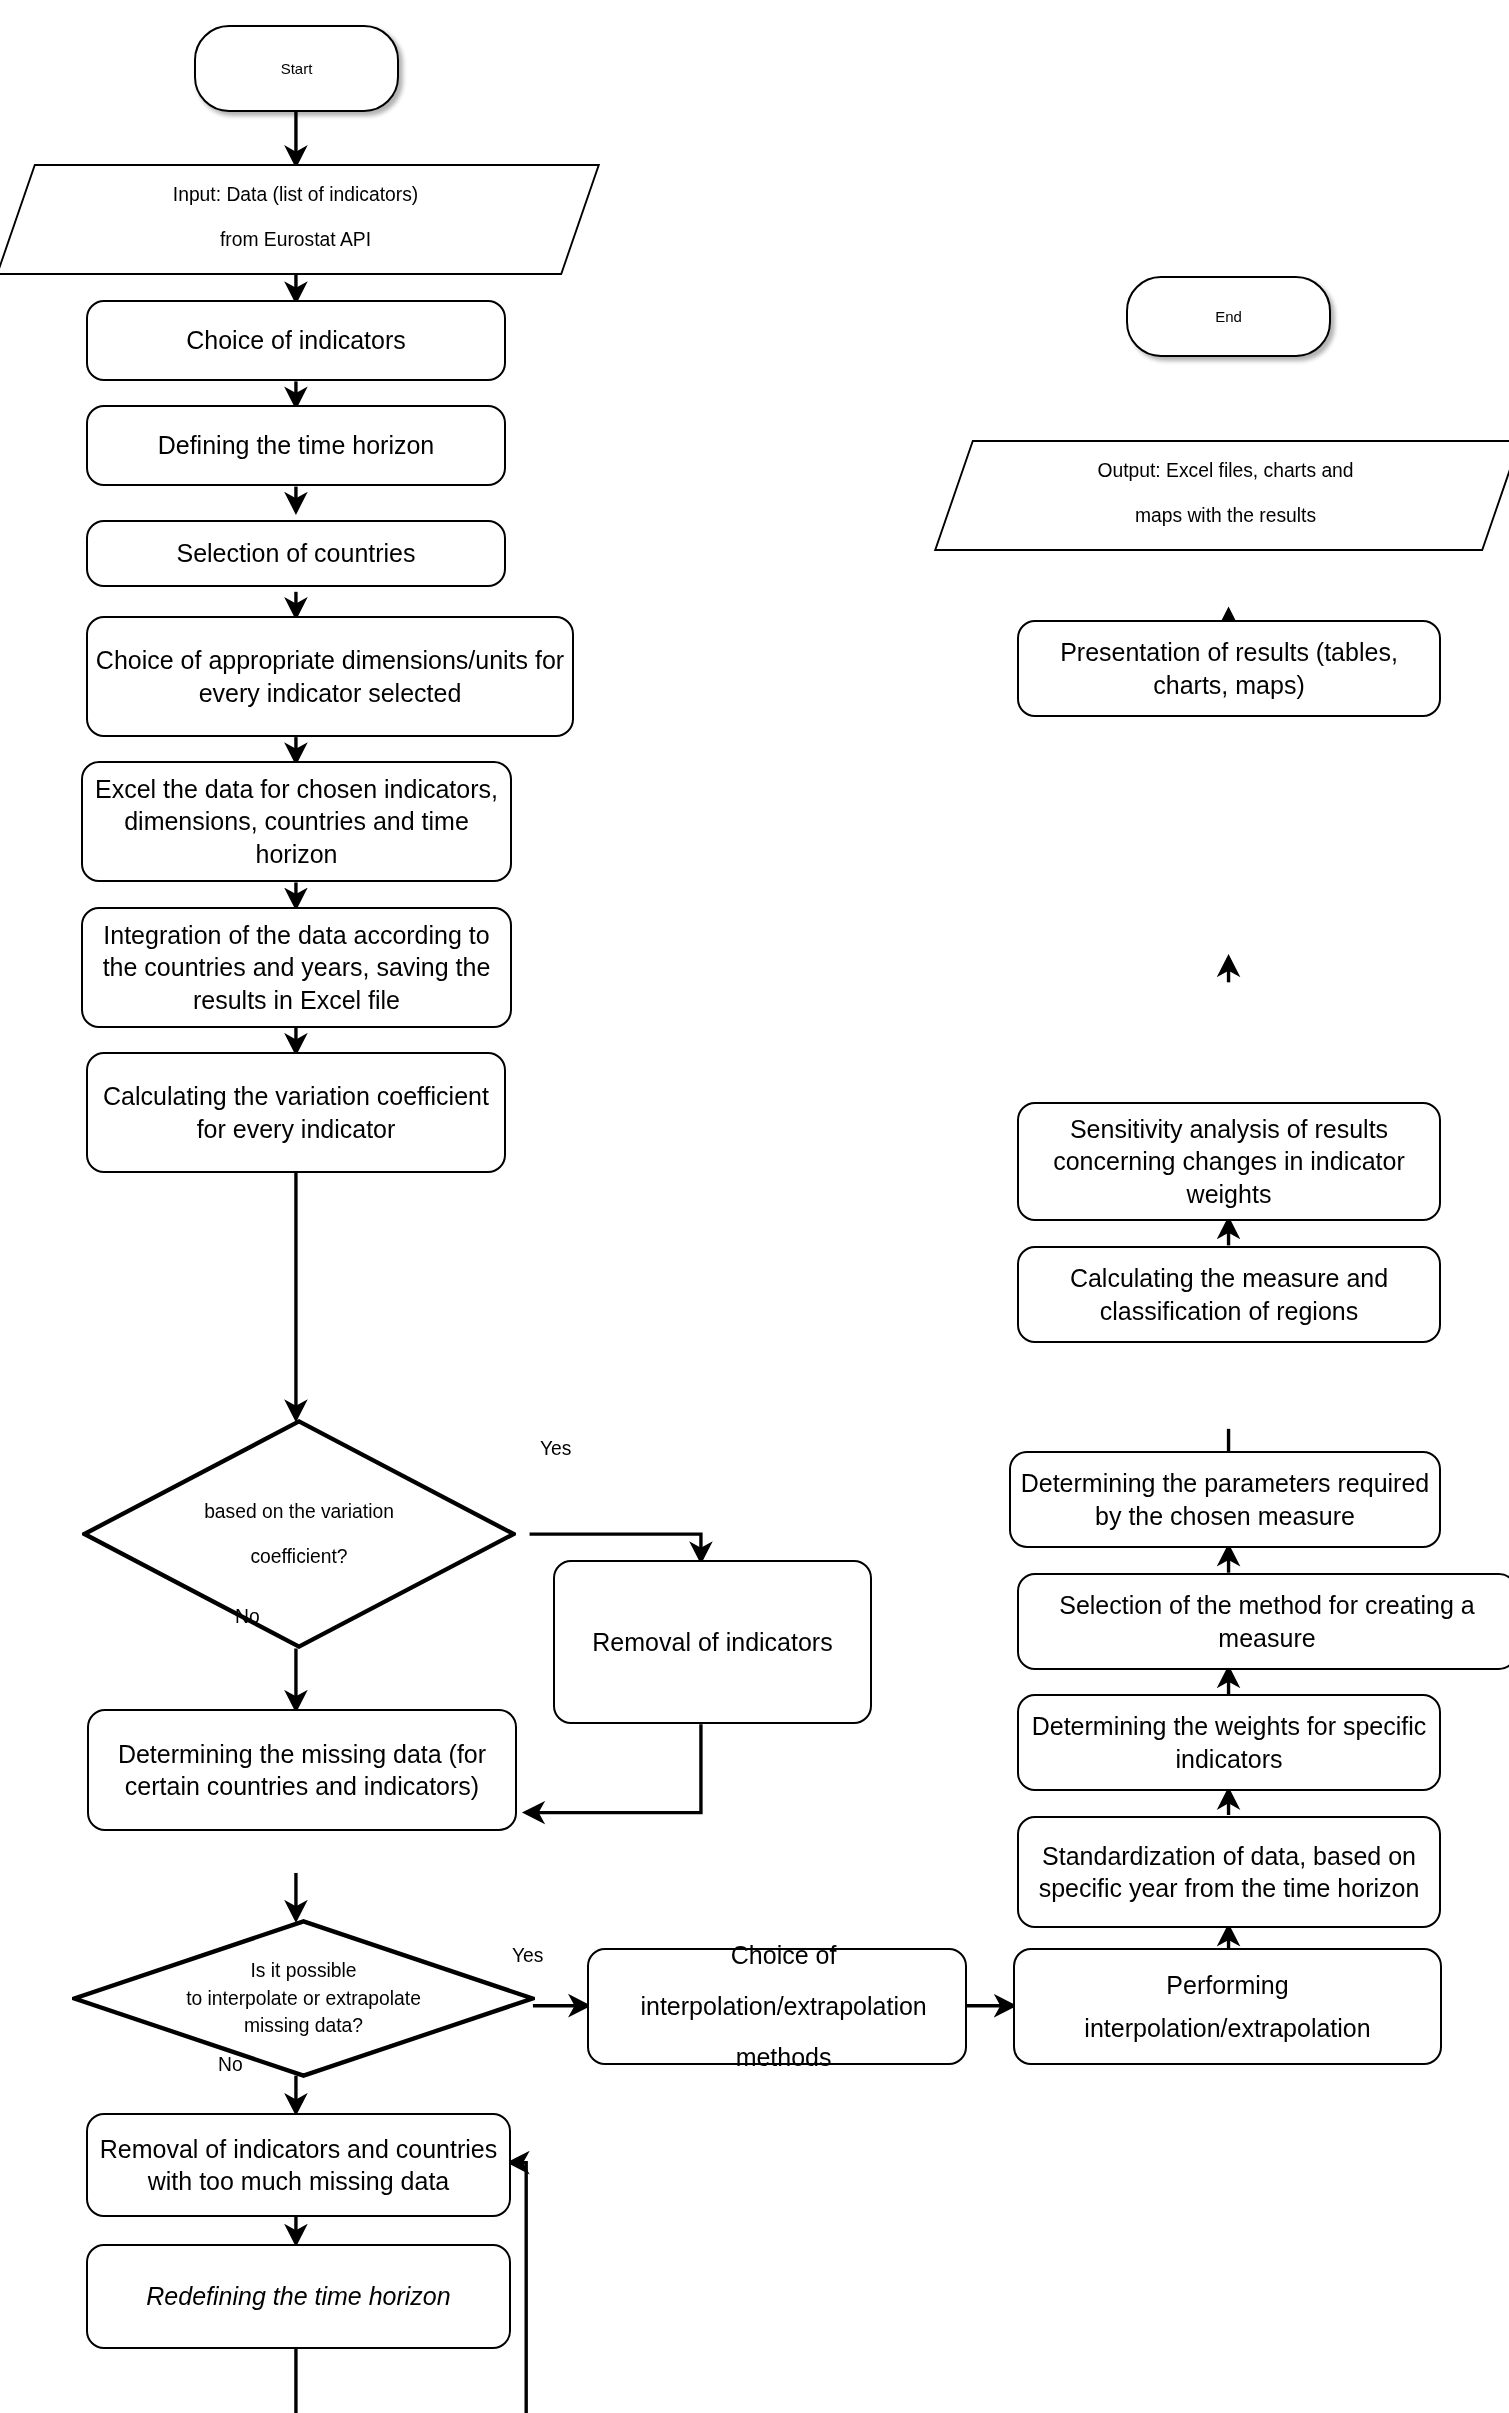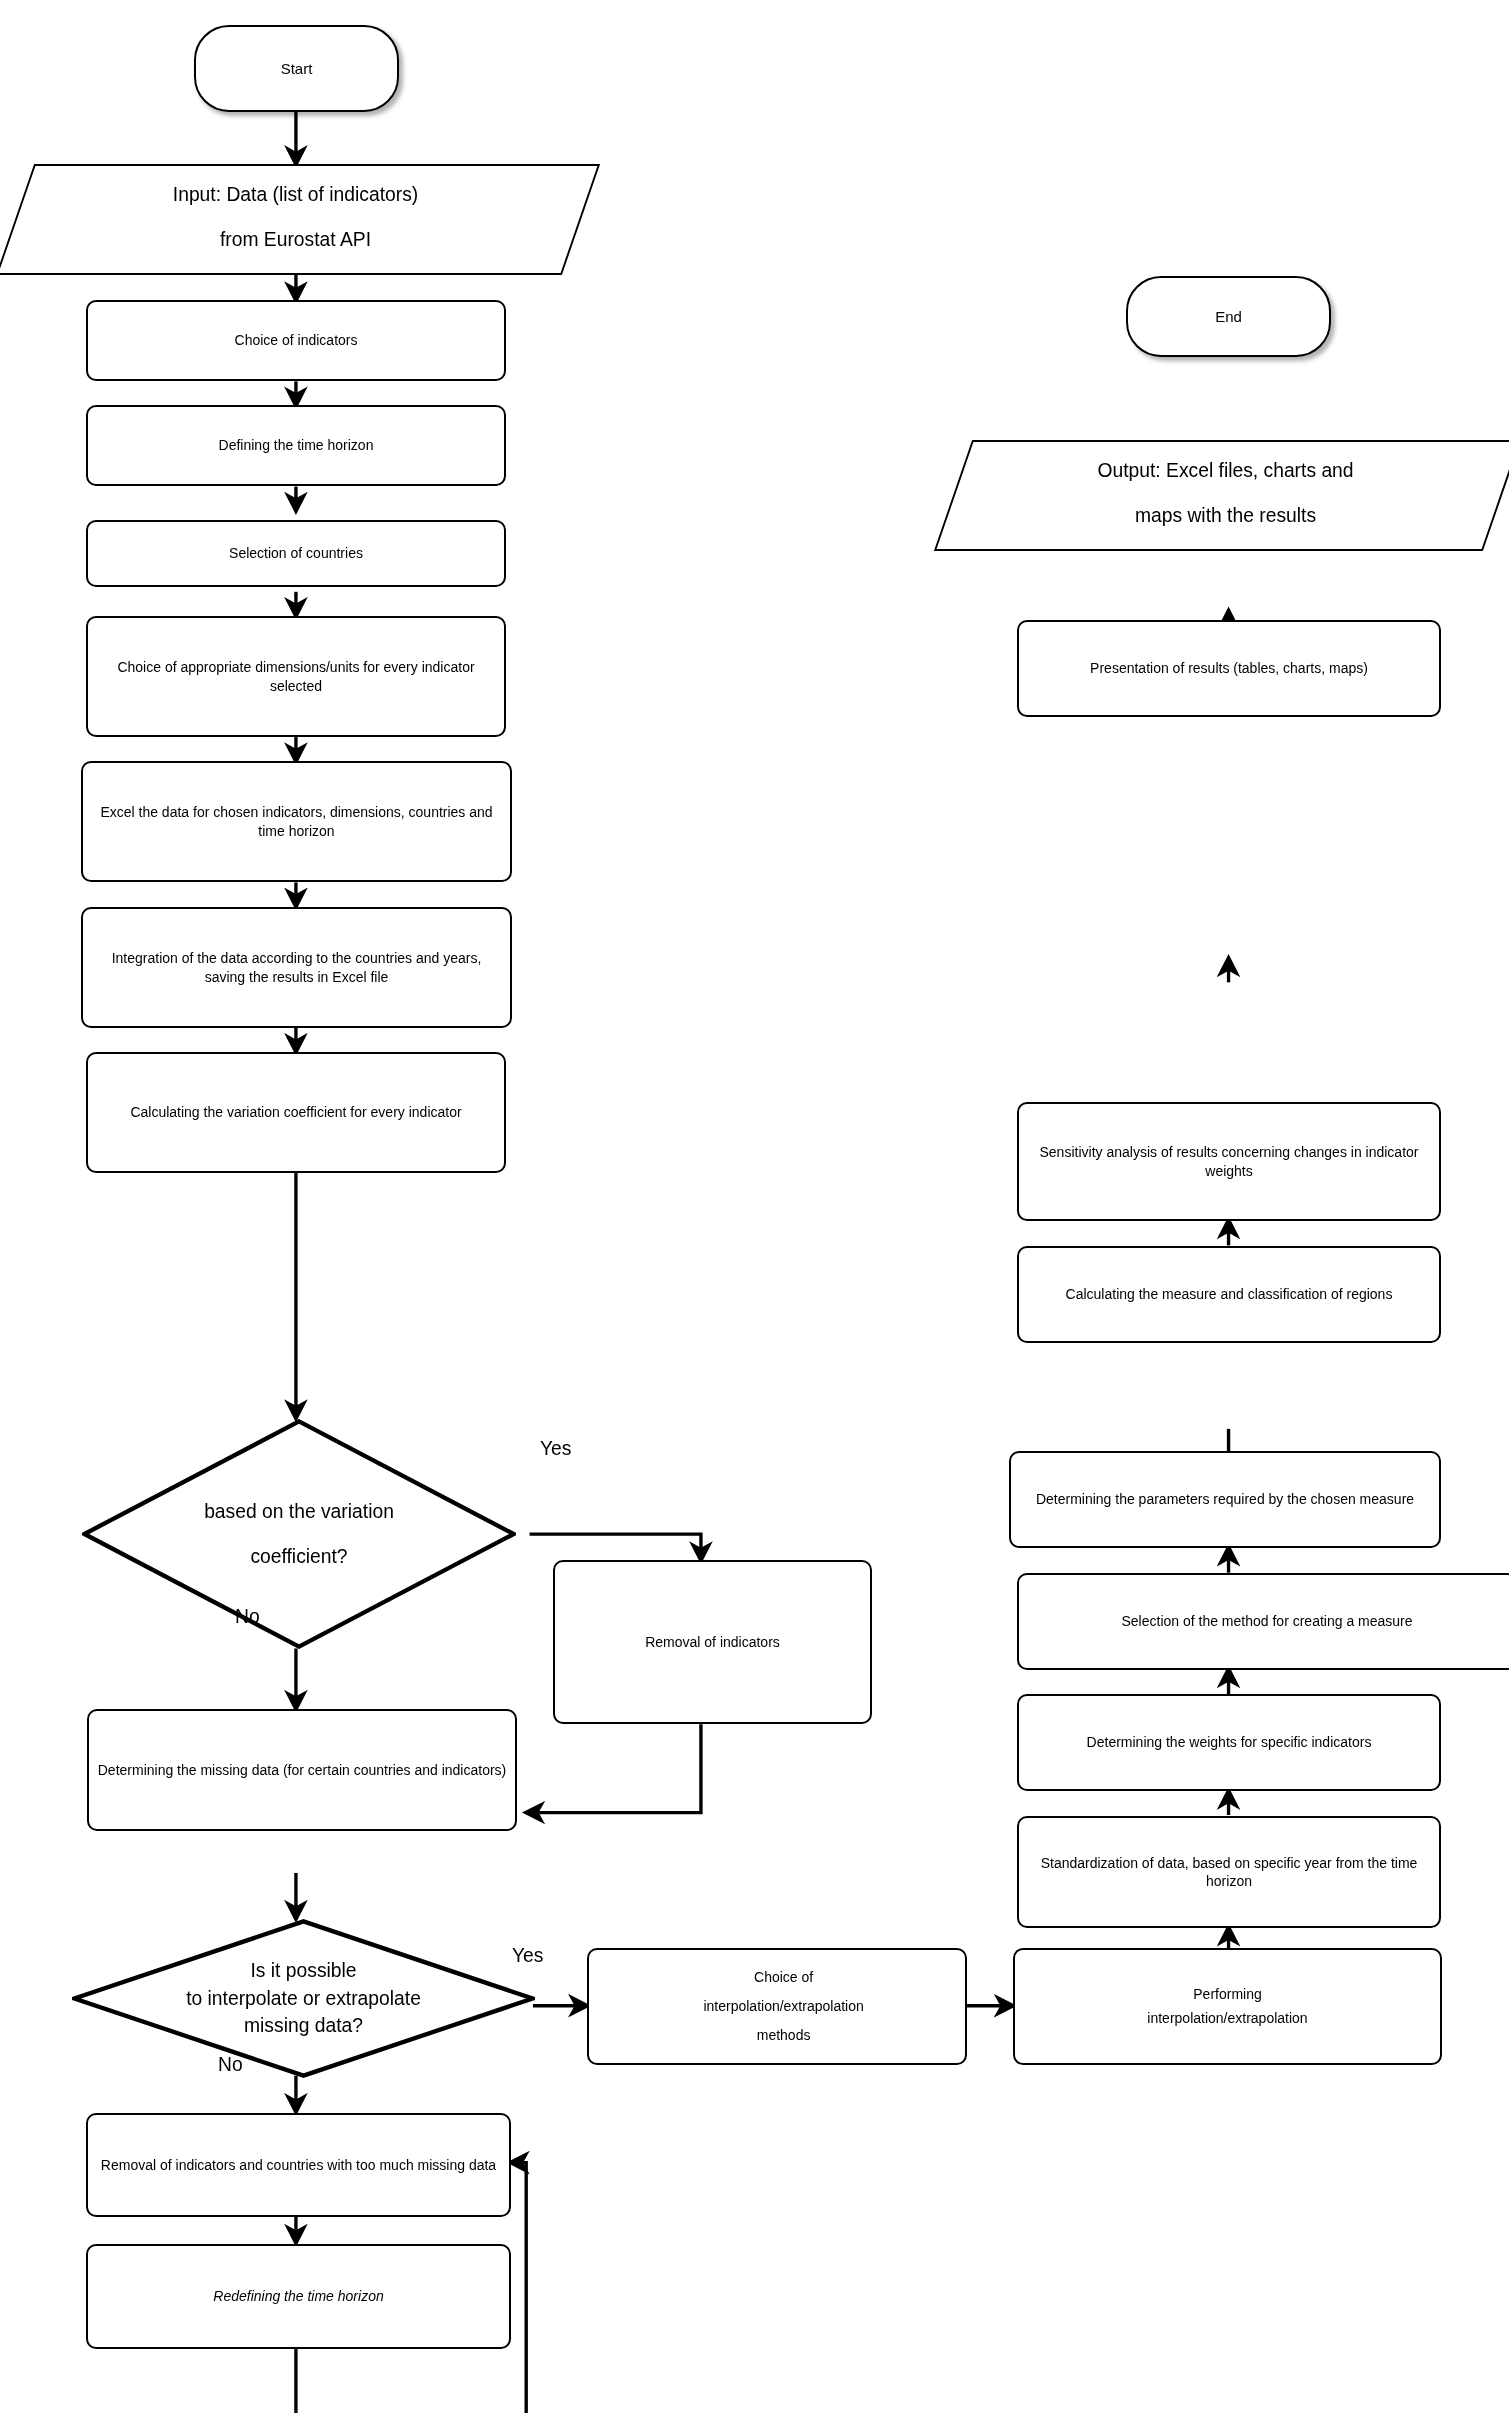--- a/index.html
+++ b/index.html
@@ -25,24 +25,24 @@
     display:flex;
     align-items:center;
     justify-content:center;
     text-align:center;
     color:#000000;
     line-height:1.30;
   }
   
   .proc{
     border:2.4px solid #000000;
-    border-radius:10px;
+    border-radius:18px;
     background:#ffffff;
     padding:2.9px 6.8px;
-    font-size:14px;
+    font-size:25px;
   }
   
   .term{
     border:2.9px solid #000000;
     border-radius:35px;
     background:#ffffff;
     font-size:15px;
     box-shadow:3.9px 3.9px 4.3px rgba(0,0,0,0.30);
   }
   
@@ -168,21 +168,21 @@
   </div>
 
   <div class="node proc" style="left:86px;top:405px;width:420px;height:81px;">
     <span>Defining the time horizon</span>
   </div>
 
   <div class="node proc" style="left:86px;top:491px;width:420px;height:67px;margin-top:29px;">
     <span>Selection of countries</span>
   </div>
 
-  <div class="node proc" style="left:86px;top:616px;width:420px;height:121px;">
+  <div class="node proc" style="left:86px;top:616px;width:488px;height:121px;">
     <span>Choice of appropriate dimensions/units for every indicator selected</span>
   </div>
 
   <div class="node proc" style="left:81px;top:761px;width:431px;height:121px;">
     <span>Excel the data for chosen indicators, dimensions, countries and time horizon</span>
   </div>
 
   <div class="node proc" style="left:81px;top:907px;width:431px;height:121px;">
     <span>Integration of the data according to the countries and years, saving the results in Excel file</span>
   </div>

